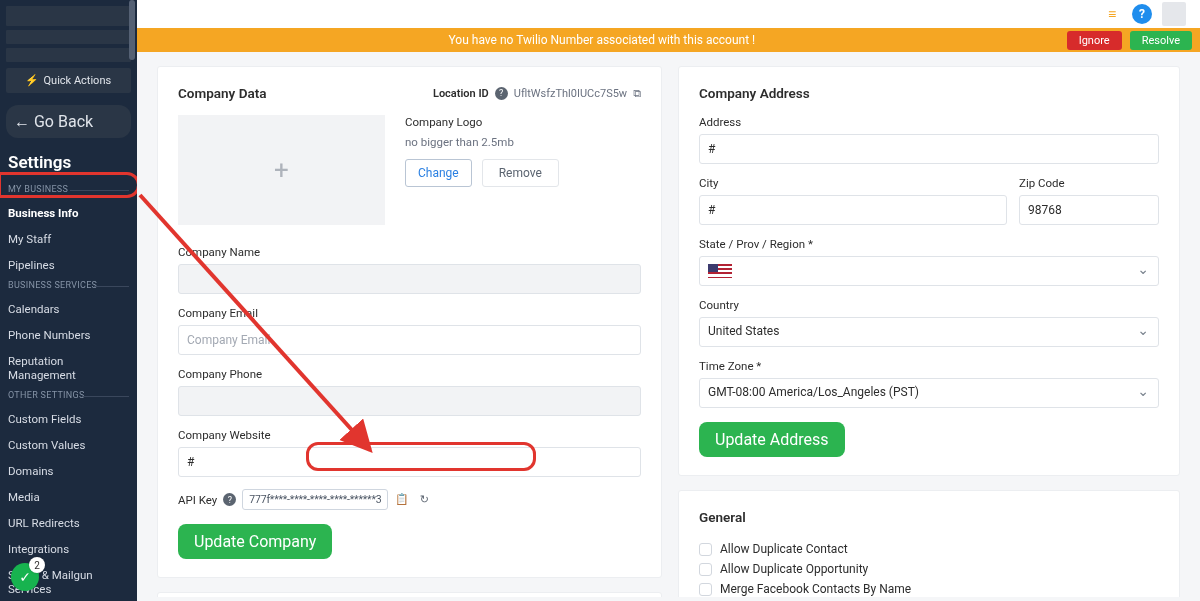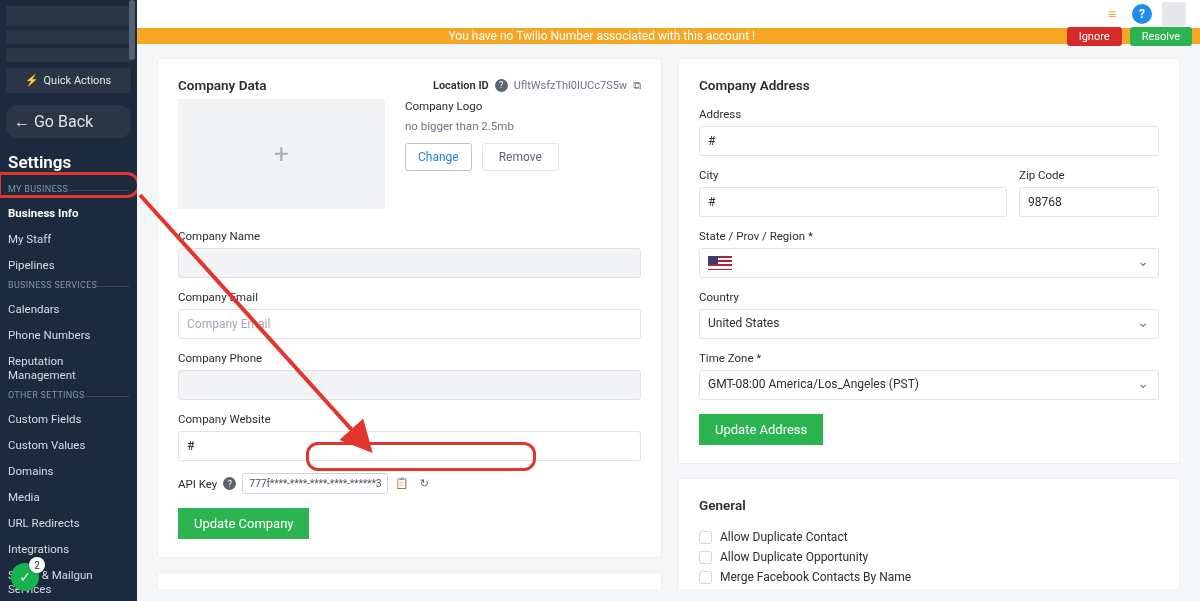--- a/index.html
+++ b/index.html
@@ -28,34 +28,34 @@
 
 
 .main { position:absolute; left:137px; top:0; right:0; bottom:0; background:#f5f6f8; overflow:hidden; }
 
 .topbar { height:28px; background:#fff; display:flex; align-items:center; justify-content:flex-end; padding:0 14px; gap:10px; }
 .topbar .icon { width:20px; height:20px; display:flex; align-items:center; justify-content:center; border-radius:50%; }
 .top-list-icon { color:#f5a623; font-size:14px; font-weight:700; }
 .top-help { background:#1f8ded; color:#fff; font-size:12px; font-weight:700; }
 .top-avatar { width:24px; height:24px; background:#e5e7eb; border-radius:2px; }
 
-.banner { height:16px; background:#f5a623; color:#fff; display:flex; align-items:center; font-size:12px; }
+.banner { height:24px; background:#f5a623; color:#fff; display:flex; align-items:center; font-size:12px; }
 .banner-text { flex:1; text-align:center; }
 .banner-btn { margin-right:8px; border:none; border-radius:3px; padding:3px 12px; color:#fff; font-size:11px; cursor:pointer; }
 .btn-ignore { background:#d72b2b; }
 .btn-resolve { background:#2cb450; }
 
 .columns { display:flex; gap:16px; padding:14px 20px; height:calc(100% - 56px); overflow:hidden; }
 .col { display:flex; flex-direction:column; gap:14px; }
 .col.left { width:505px; }
 .col.right { flex:1; }
 
 .card { background:#fff; border:1px solid #eceef1; border-radius:3px; padding:18px 20px; }
 .card-title { font-size:13.5px; font-weight:600; margin-bottom:14px; }
-.card-head { display:flex; align-items:center; justify-content:space-between; margin-bottom:6px; }
+.card-head { display:flex; align-items:center; justify-content:space-between; margin-bottom:14px; }
 .loc-row { display:flex; align-items:center; gap:6px; color:#6b7280; font-size:11px; }
 .loc-row .lbl { font-weight:600; color:#2d2d2d; }
 .q-circ { width:13px; height:13px; border-radius:50%; background:#5b6470; color:#fff; font-size:9px; display:flex; align-items:center; justify-content:center; }
 
 .logo-row { display:flex; gap:20px; margin-bottom:20px; }
 .logo-drop { width:207px; height:110px; background:#f2f3f5; display:flex; align-items:center; justify-content:center; color:#aeb3bb; font-size:26px; cursor:pointer; }
 .logo-info { flex:1; font-size:11.5px; color:#6b7280; }
 .logo-info .ttl { color:#2d2d2d; margin-bottom:6px; }
 .logo-btns { margin-top:10px; display:flex; gap:10px; }
 .btn-outline { background:#fff; border:1px solid #b9c5d4; color:#2b80e2; padding:6px 12px; border-radius:3px; font-size:12px; cursor:pointer; }
@@ -72,21 +72,21 @@
 .api-input-wrap { position:relative; display:flex; align-items:center; }
 .api-input { border:1px solid #cfd6df; border-radius:3px; padding:3px 6px; font-size:10.5px; color:#4b5563; width:146px; letter-spacing:-0.2px; }
 .api-copy, .api-regen { width:16px; height:16px; display:flex; align-items:center; justify-content:center; color:#5b6470; cursor:pointer; font-size:11px; }
 
 
 .hl-apikey { position:absolute; border:3px solid #e1352e; border-radius:12px; pointer-events:none; left:306px; top:442px; width:230px; height:29px; }
 
 
 .arrow-svg { position:absolute; left:0; top:0; pointer-events:none; }
 
-.btn-green { background:#2cb450; color:#fff; border:none; border-radius:0; padding:8px 16px; font-size:13px; cursor:pointer; margin-top:14px; }
+.btn-green { background:#2cb450; color:#fff; border:none; border-radius:8px; padding:8px 16px; font-size:16px; cursor:pointer; margin-top:14px; }
 
 .two-col { display:flex; gap:12px; }
 .two-col > div { flex:1; }
 .two-col > div.zip { flex:0 0 140px; }
 
 .chev-select { position:relative;border-radius:14px; }
 .chev-select::after { content:"⌄"; position:absolute; right:10px; top:5px; color:#7b848f; font-size:14px; pointer-events:none; }
 
 .check-row { display:flex; align-items:center; gap:8px; font-size:12px; color:#2d2d2d; padding:3px 0; }
 .chk { width:13px; height:13px; border:1px solid #d2d7de; border-radius:3px; background:#fff; }

